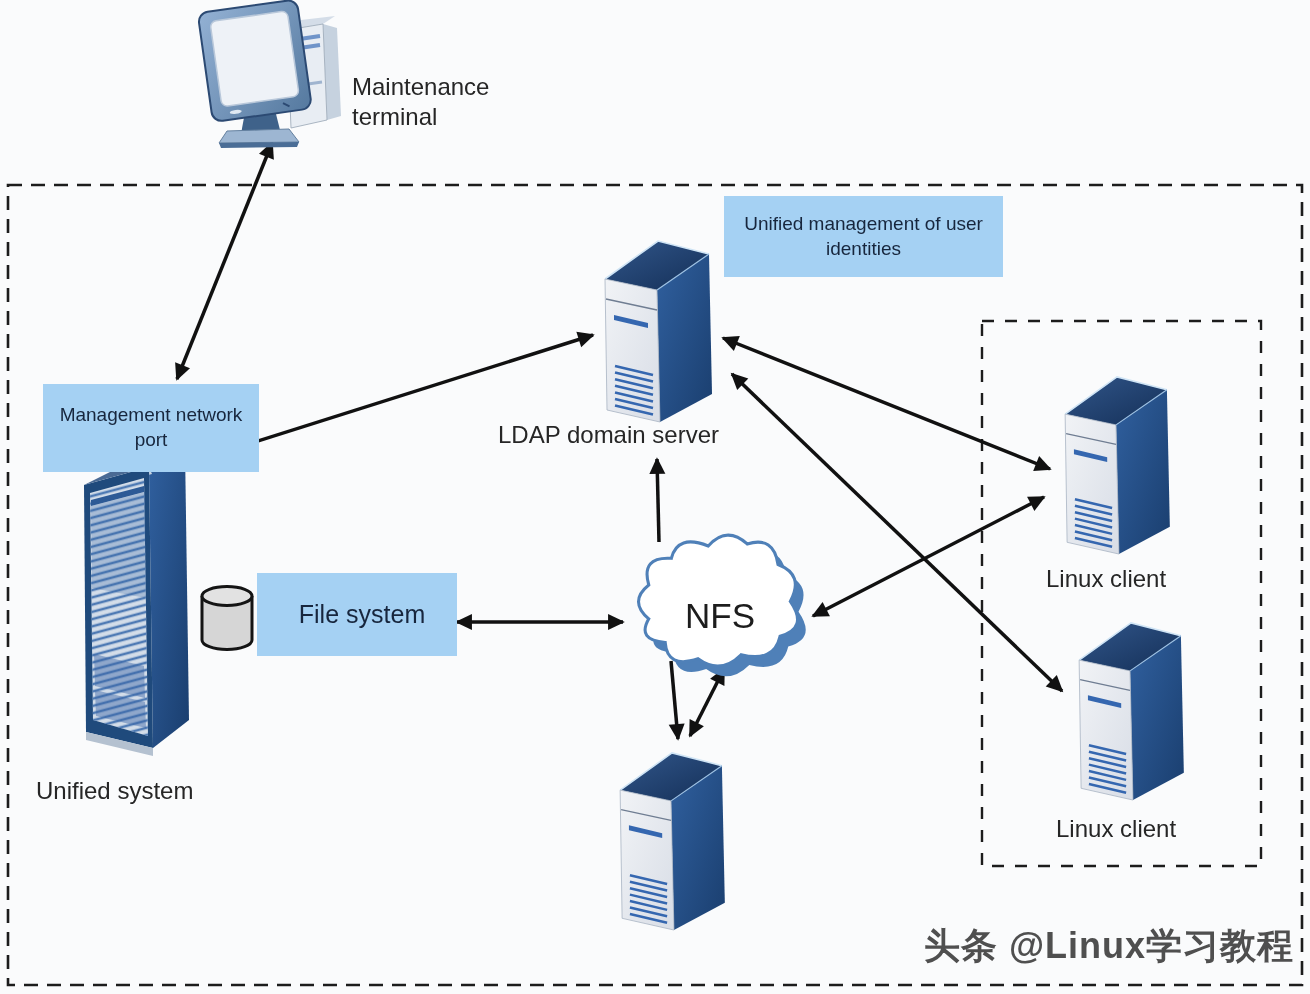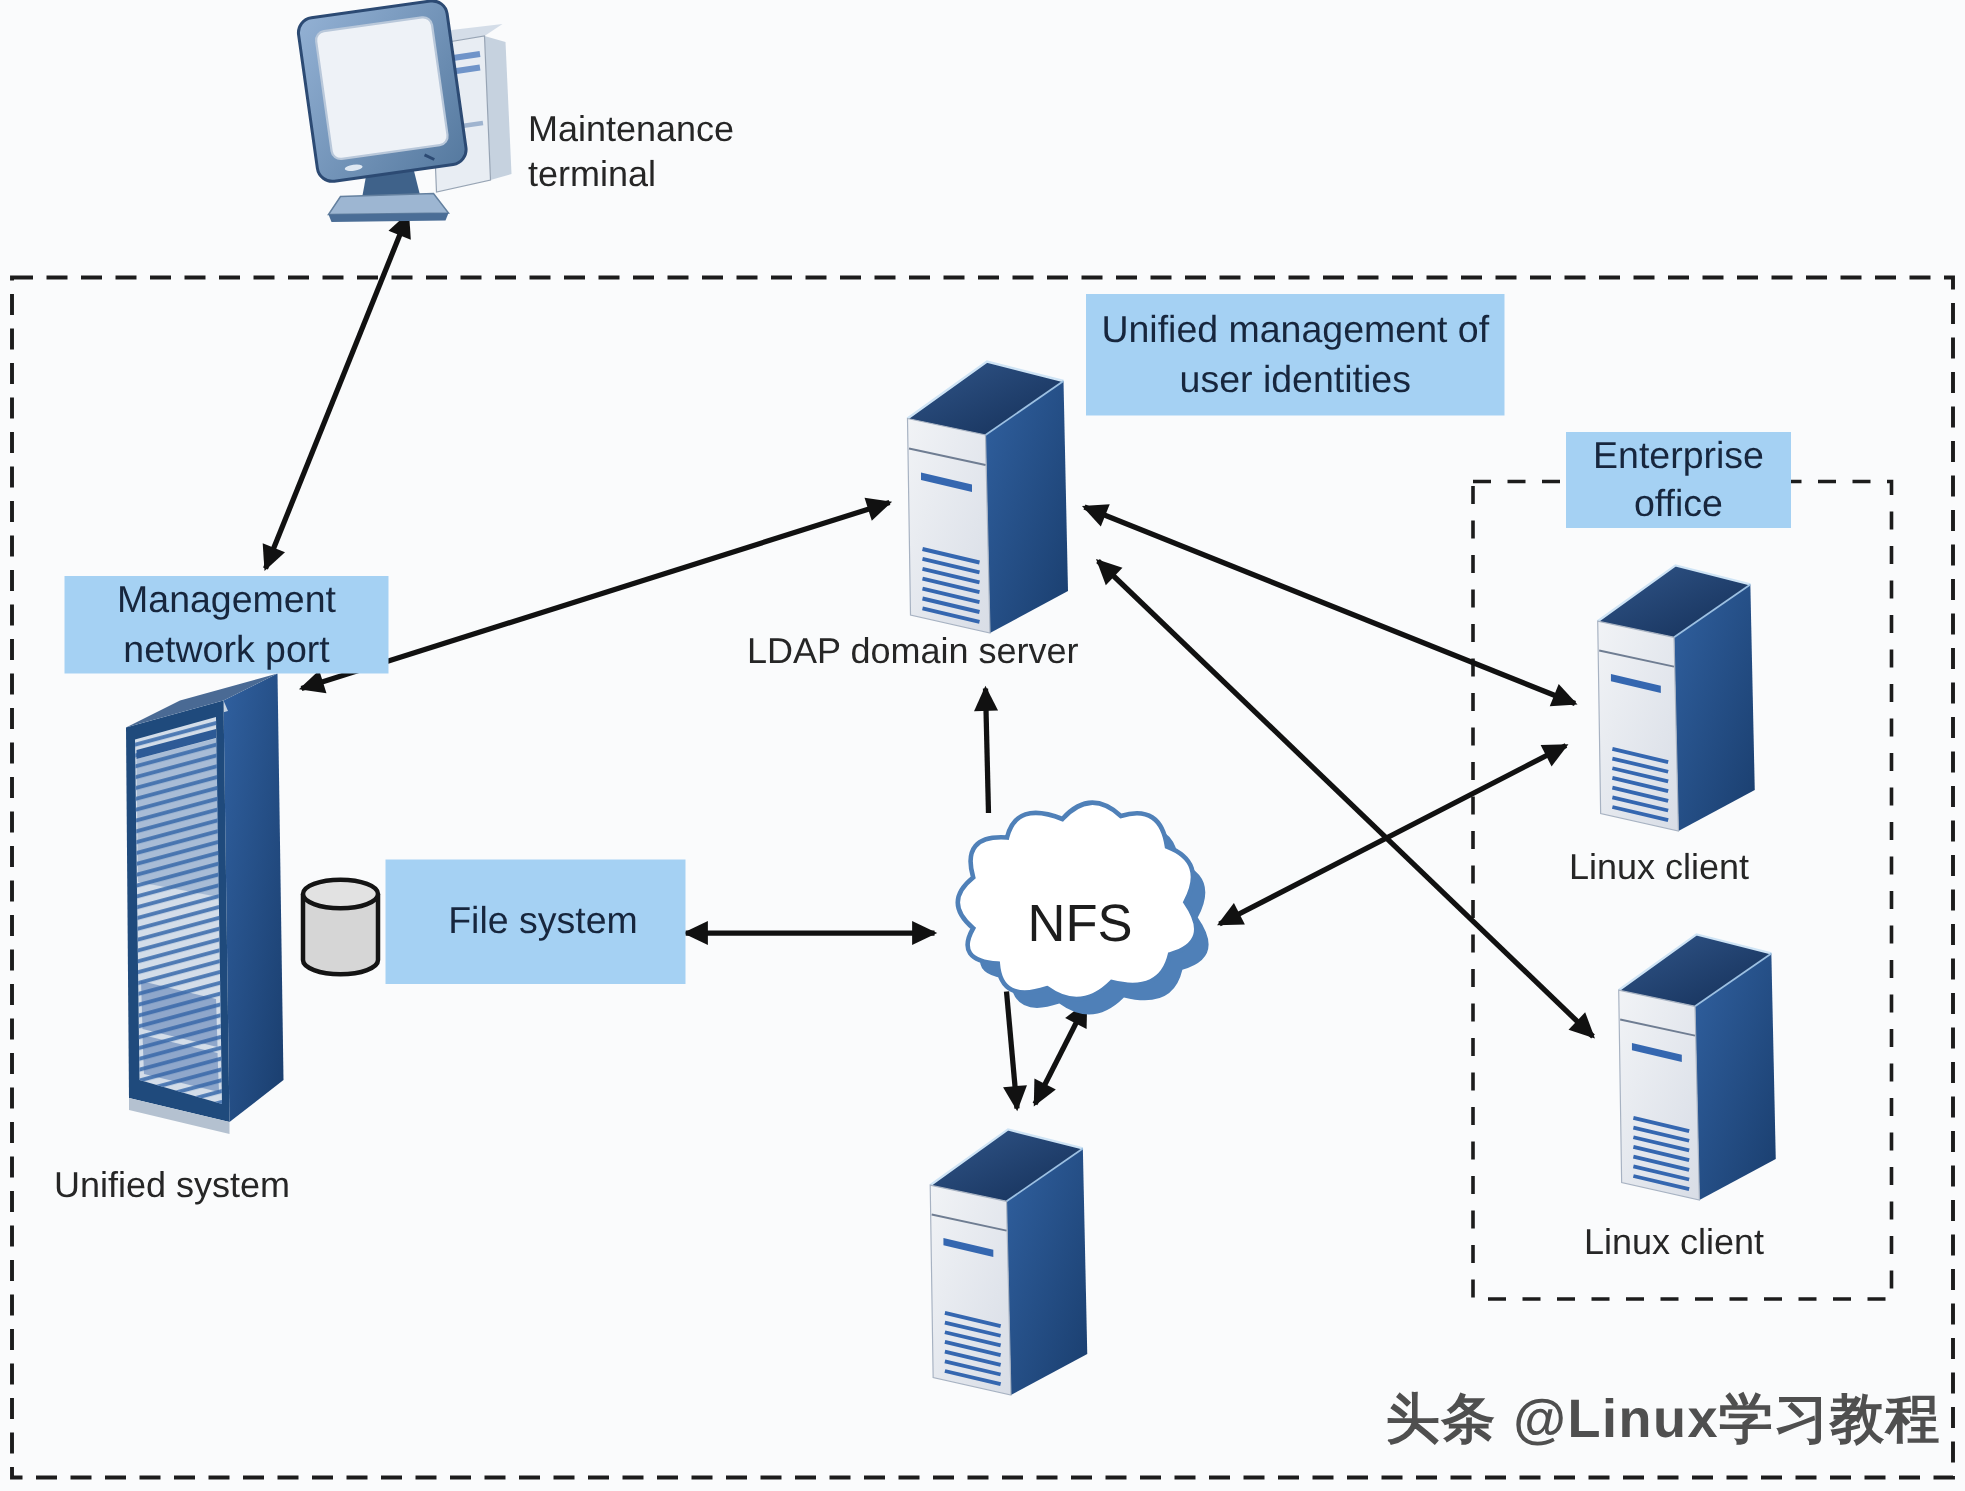--- a/index.html
+++ b/index.html
@@ -9,21 +9,21 @@
     font-family:"Liberation Sans","DejaVu Sans",sans-serif;
   }
   .layer{position:absolute;left:0;top:0;}
   .node-label{
     position:absolute;text-align:left;color:#262626;
     font-size:24px;line-height:1.25;z-index:6;
   }
   .callout{
     position:absolute;background:#a5d1f3;color:#17263d;
     display:flex;align-items:center;justify-content:center;text-align:center;
-    font-size:25px;line-height:1.3;z-index:6;
+    font-size:19px;line-height:1.3;z-index:6;
   }
   .nfs-label{
     position:absolute;text-align:center;color:#1d1d1d;font-size:35px;z-index:6;
   }
   .brand{
     position:absolute;color:#cc4338;font-family:"DejaVu Serif","Liberation Serif",serif;
     font-weight:bold;font-size:37px;letter-spacing:2px;text-align:right;z-index:7;
   }
   .footer-mark{
     position:absolute;color:#4f4f4f;font-weight:bold;font-size:36px;
@@ -176,22 +176,21 @@
 
   <div class="node-label" style="left:1046px;top:564px;width:145px;">Linux client</div>
 
   <div class="node-label" style="left:1056px;top:814px;width:148px;">Linux client</div>
 
 
   <div class="nfs-label" style="left:650px;top:596px;width:140px;">NFS</div>
 
   <div class="callout" style="left:724px;top:196px;width:279px;height:81px;">Unified management of user identities</div>
 
-  <div class="callout" style="left:43px;top:384px;width:216px;height:65px;">Management network port</div>
+  <div class="callout" style="left:43px;top:384px;width:216px;height:88px;">Management network port</div>
 
   <div class="callout" style="left:257px;top:573px;width:190px;height:83px;font-size:25px;padding-left:10px;">File system</div>
 
-  <div class="callout" style="left:1044px;top:288px;width:150px;height:64px;">Enterprise office</div>
 
 
   <div class="footer-mark" style="right:16px;top:922px;width:420px;">头条 @Linux学习教程</div>
 
 </div>
 
 </body></html>

